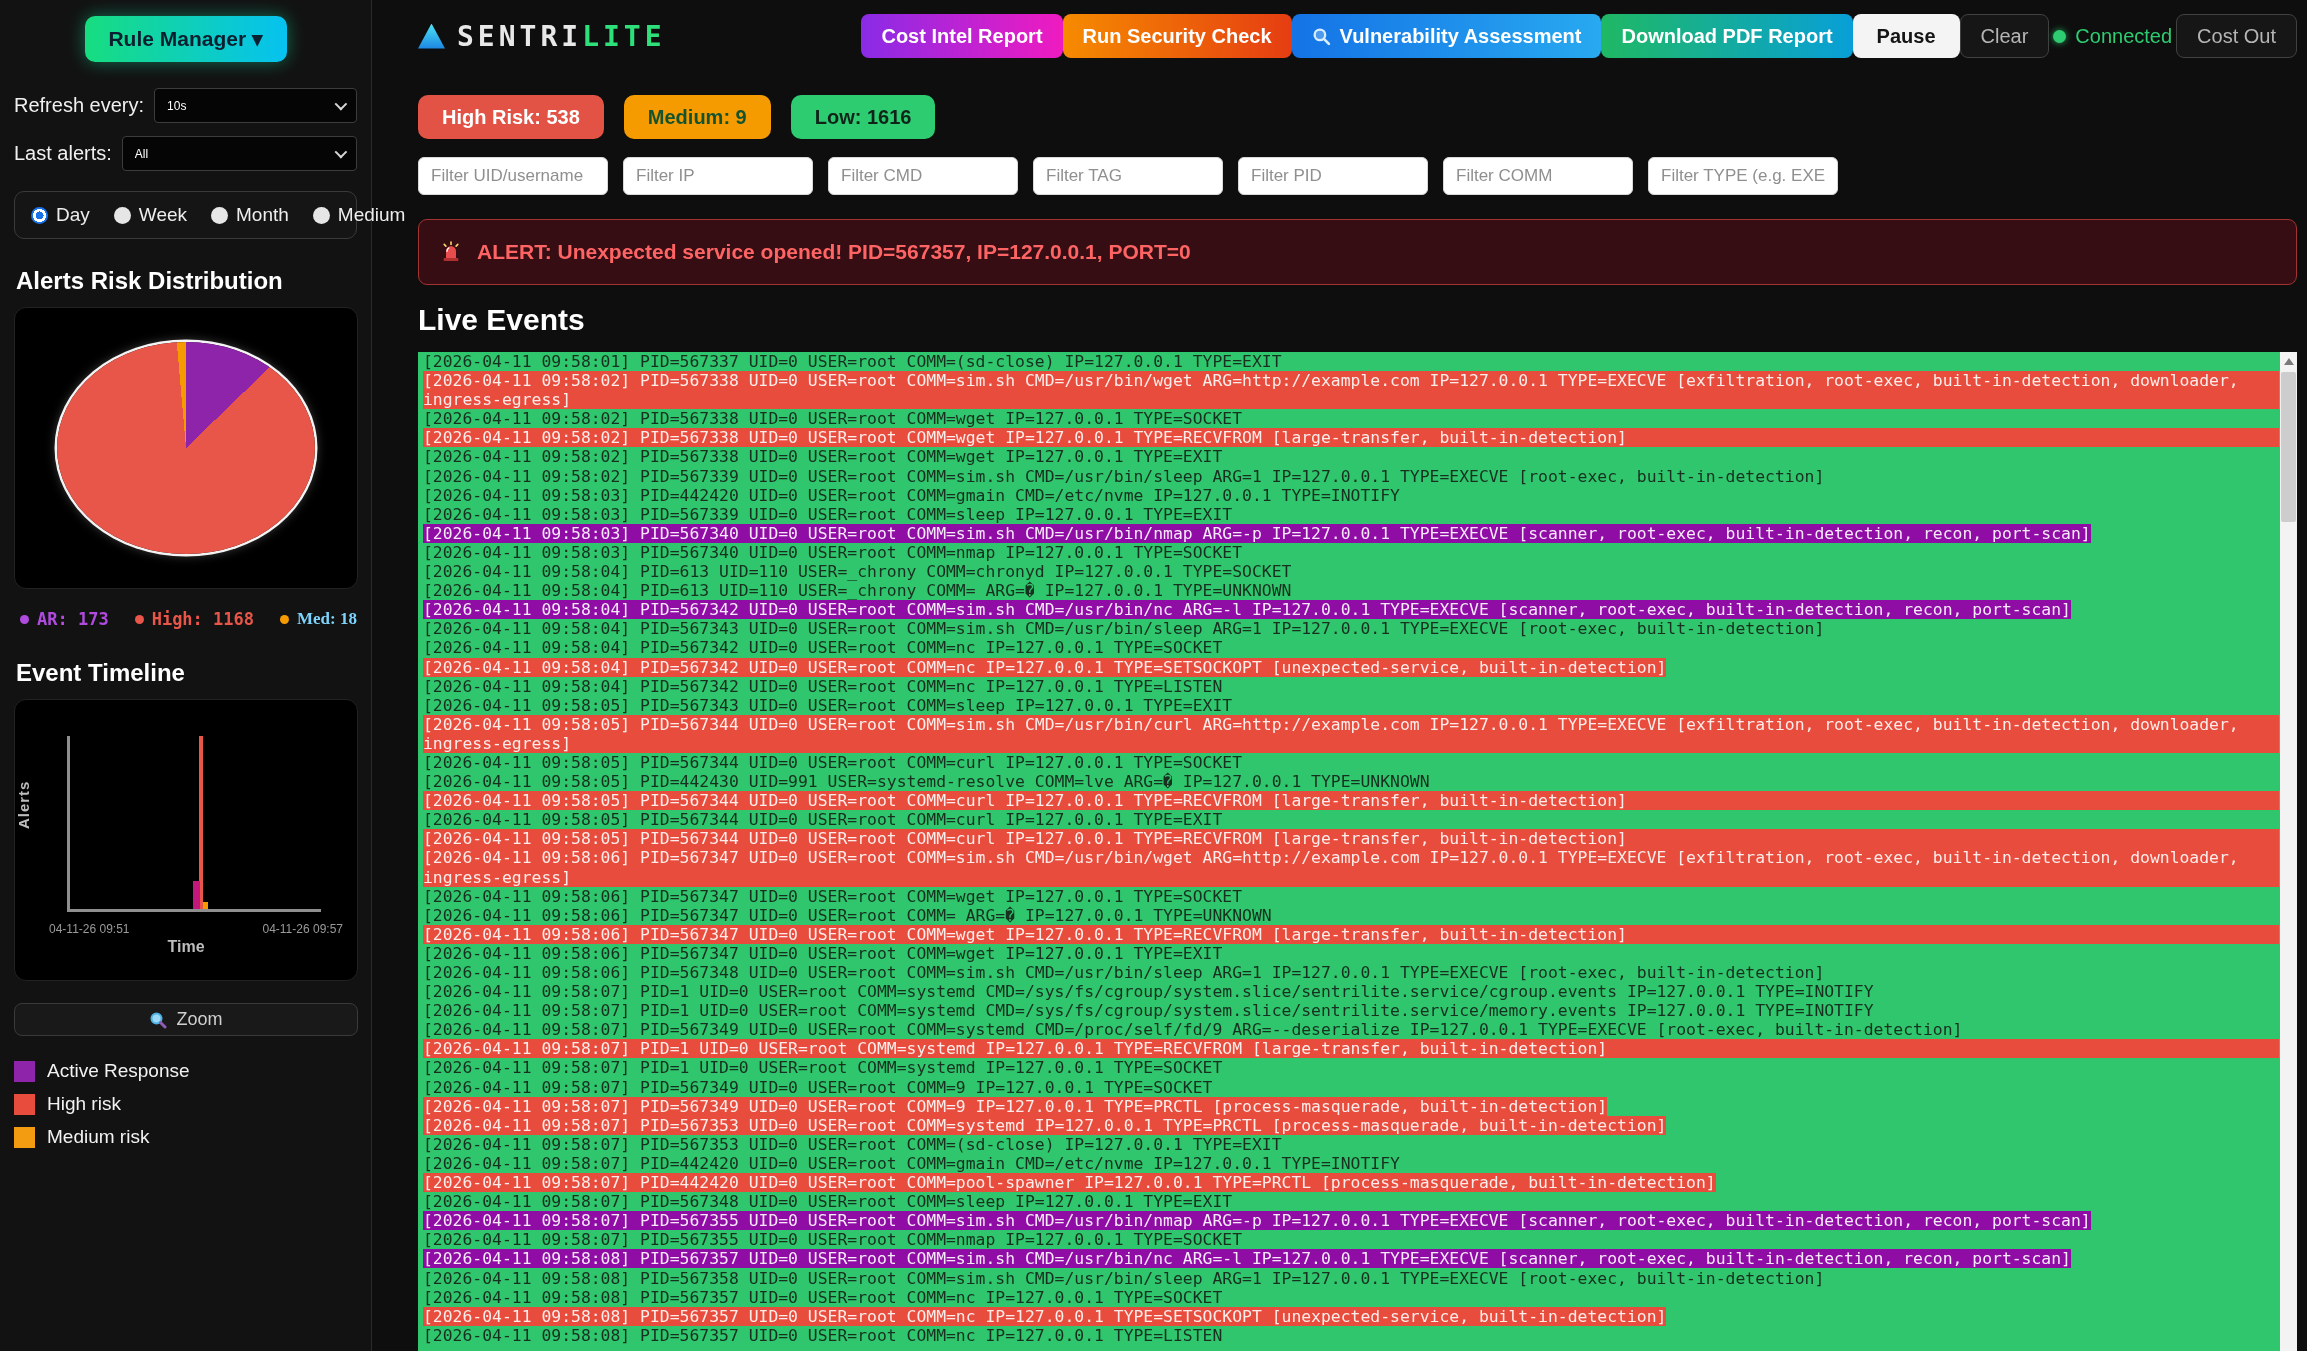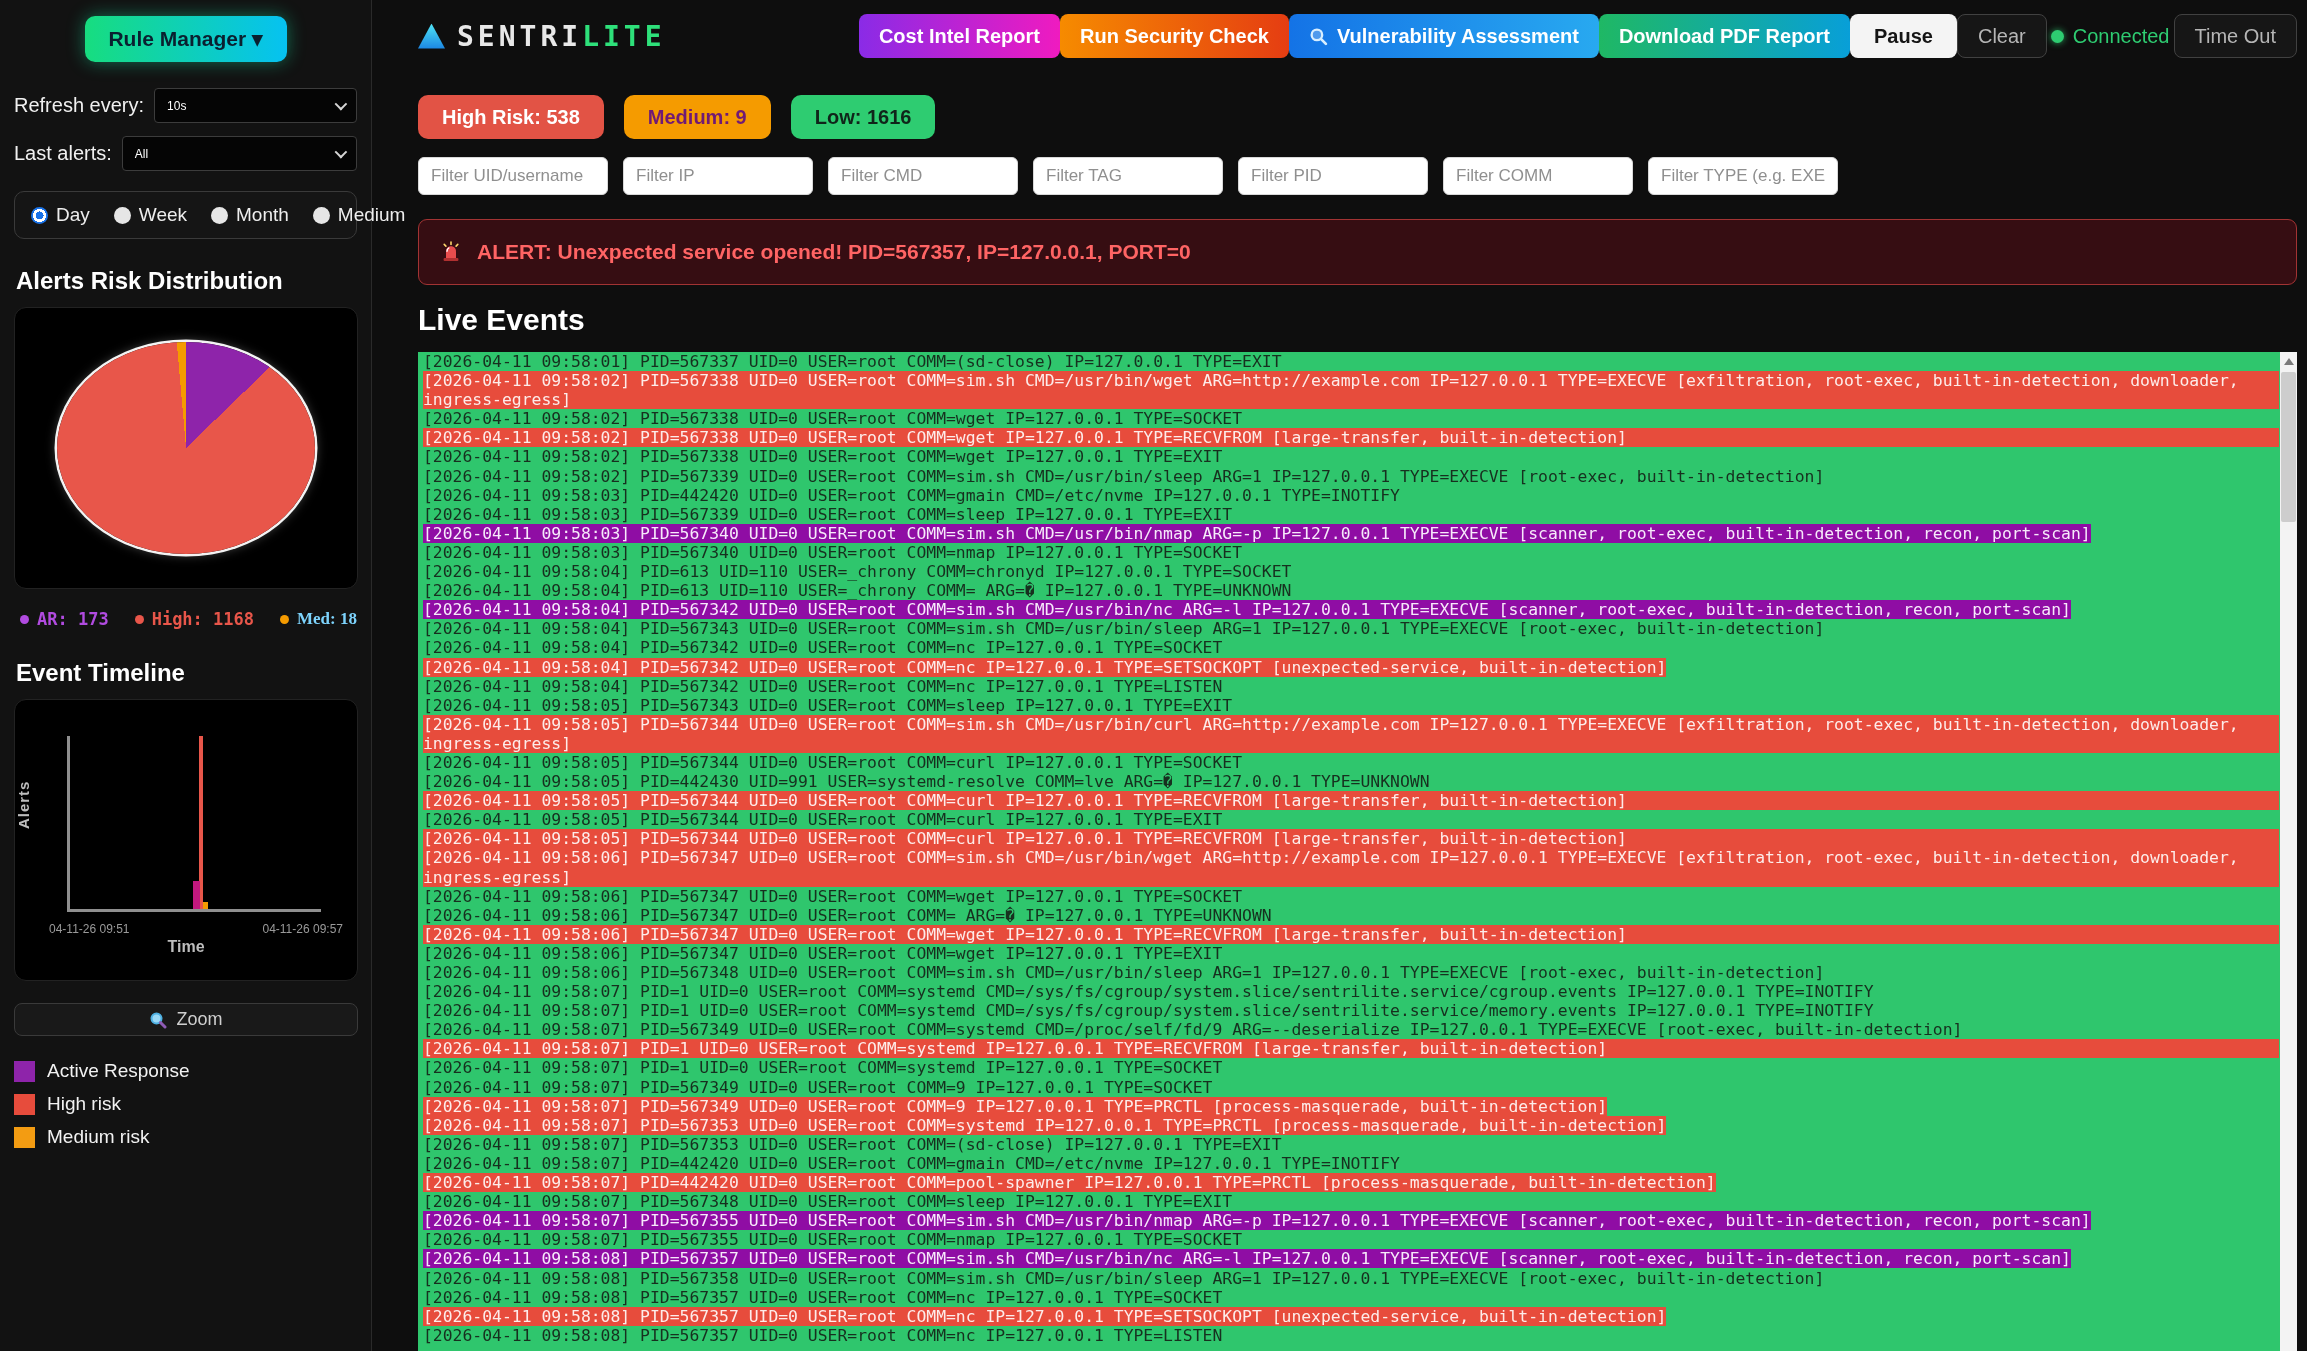--- a/index.html
+++ b/index.html
@@ -215,30 +215,30 @@
           </svg>
           <span>Vulnerability Assessment</span>
         </button>
         <button class="tb-btn btn-pdf">Download PDF Report</button>
         <button class="tb-btn btn-pause">Pause</button>
         <button class="tb-btn btn-dark">Clear</button>
         <span class="conn">
           <span class="conn-dot"></span>
           <span>Connected</span>
         </span>
-        <button class="tb-btn btn-dark">Time Out</button>
+        <button class="tb-btn btn-dark">Cost Out</button>
       </div>
     </header>
 
     <div class="badges">
       <span class="badge" style="background: rgb(226, 83, 69);">
           <span style="color: rgb(255, 255, 255);">High Risk: 538</span>
         </span>
         <span class="badge" style="background: rgb(245, 155, 0);">
-          <span style="color: #701a75;">Medium: 9</span>
+          <span style="color: #14532d;">Medium: 9</span>
         </span>
         <span class="badge" style="background: rgb(46, 204, 113);">
           <span style="color: rgb(16, 37, 26);">Low: 1616</span>
         </span>
     </div>
 
     <div class="filters">
       <input class="filter-input" placeholder="Filter UID/username" style="">
         <input class="filter-input" placeholder="Filter IP" style="">
         <input class="filter-input" placeholder="Filter CMD" style="">

